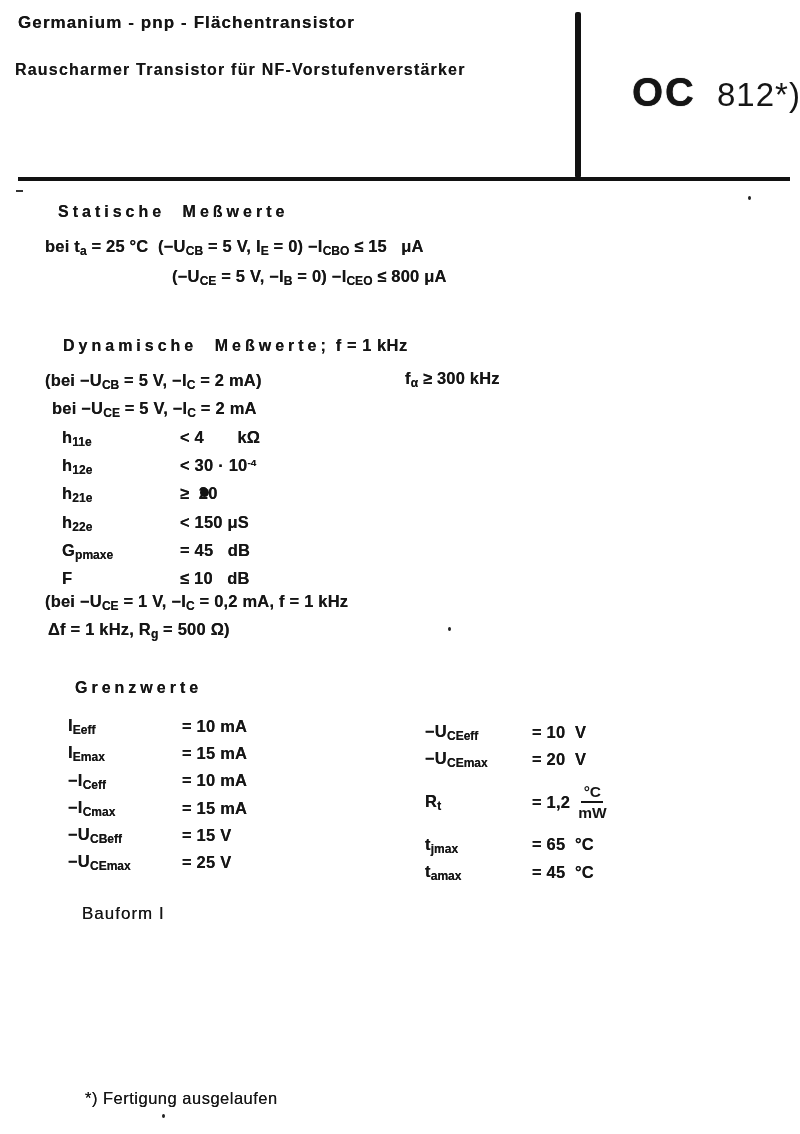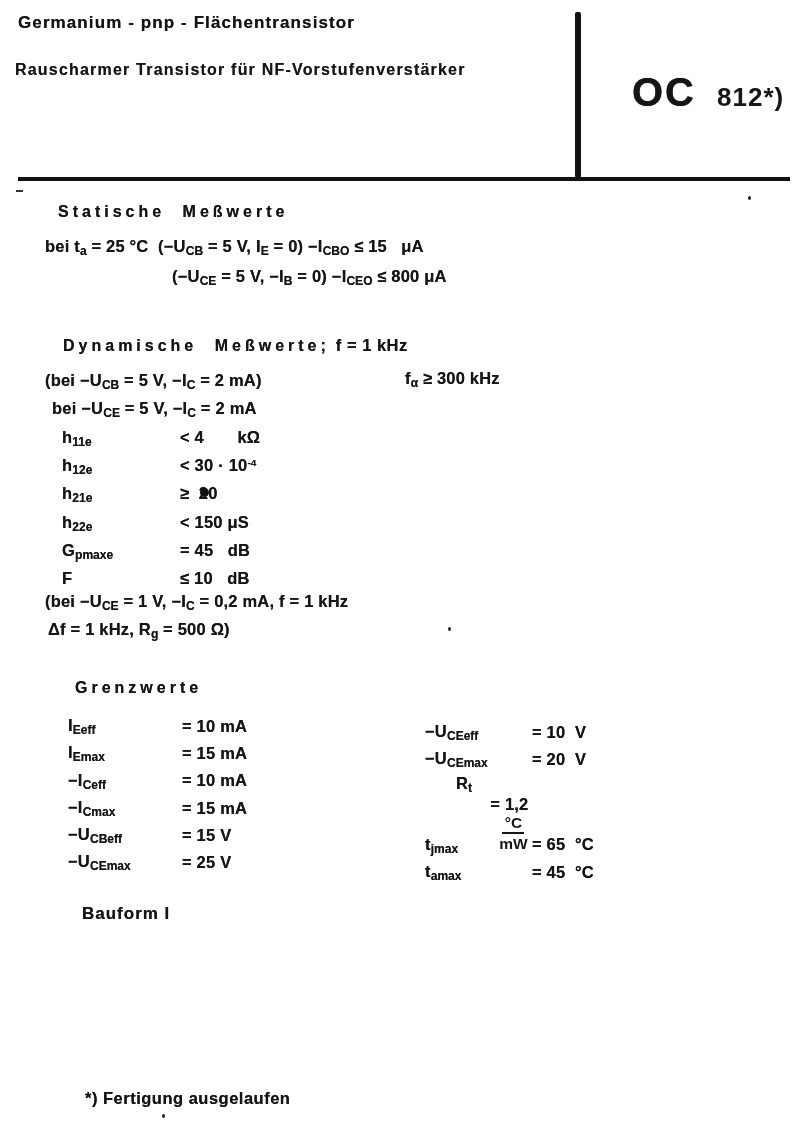--- a/index.html
+++ b/index.html
@@ -17,32 +17,32 @@
   
   .sect-title{font-size:16px;font-weight:700;letter-spacing:4px;word-spacing:9px;white-space:pre;
      text-shadow:0 0 .5px rgba(10,10,10,.8);}
   
   .h1{font-size:17px;font-weight:700;letter-spacing:1.1px;text-shadow:0 0 .6px rgba(0,0,0,.8);}
   .h2{font-size:16px;font-weight:600;letter-spacing:1.2px;text-shadow:0 0 .4px rgba(0,0,0,.6);}
   .vbar{left:575px;top:12px;width:6px;height:166px;background:#121212;border-radius:2px;}
   .hrule{left:18px;top:177px;width:772px;height:4px;background:#121212;}
   .part{left:632px;top:70px;display:flex;align-items:baseline;gap:21px;}
   .oc{font-size:40px;font-weight:800;letter-spacing:2px;text-shadow:0 0 .8px #000;}
-  .pn{font-size:26px;font-weight:700;letter-spacing:1px;}
+  .pn{font-size:33px;font-weight:400;letter-spacing:1px;}
   
   .prow{height:28.2px;display:flex;align-items:baseline;}
   .prow .lab{width:118px;flex:none;}
   .grow{height:27.3px;display:flex;align-items:center;}
   .gl .lab{width:114px;flex:none;}
   .gr .lab{width:107px;flex:none;}
-  .rtrow{height:58px;align-items:center;flex-direction:column;}
+  .rtrow{height:58px;align-items:center;}
   .frac{display:inline-flex;flex-direction:column;align-items:center;margin-left:8px;line-height:1.05;}
   .frac .fr-t{font-size:15.5px;font-weight:600;}
   .frac .bar{width:22px;height:2px;background:#151515;margin:1px 0 2px 0;}
-  .bold-line{font-size:17px;font-weight:700;letter-spacing:1px;text-shadow:0 0 .6px rgba(0,0,0,.8);text-align:right;}
+  .bold-line{font-size:17px;font-weight:400;letter-spacing:1px;text-shadow:0 0 .6px rgba(0,0,0,.8);text-align:right;}
   
   .blot{width:9px;height:9px;border-radius:50%;background:#111;}
   .speck{width:3px;height:4px;border-radius:50%;background:#222;}
   .tick{width:7px;height:2px;background:#333;}
 </style>
 </head>
 <body>
 
 <div class="abs h1" style="left:18px;top:13px">Germanium - pnp - Flächentransistor</div>
 

